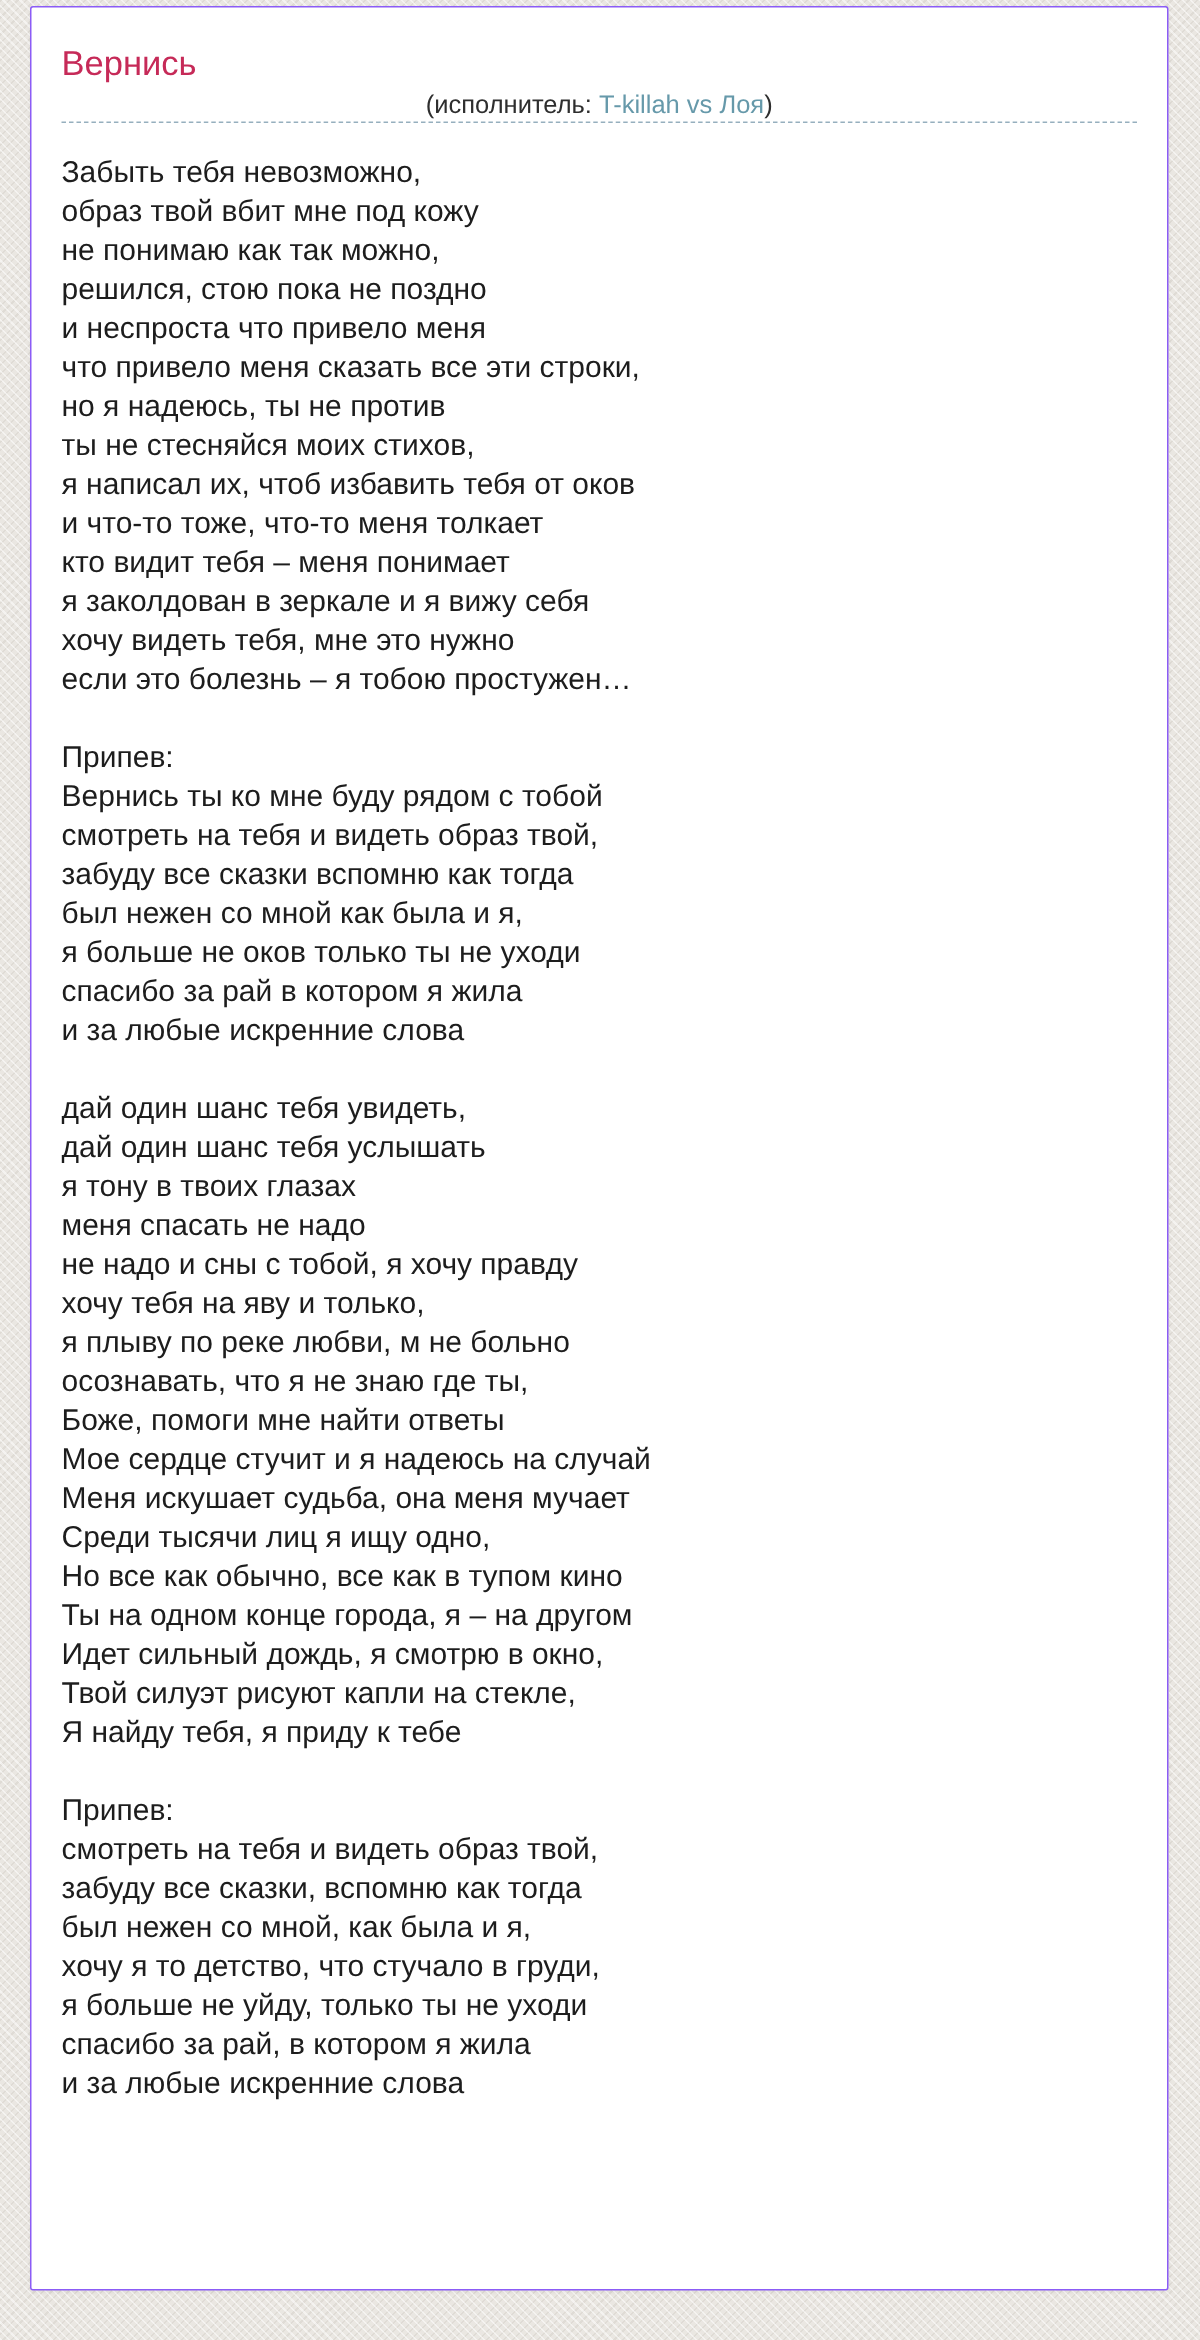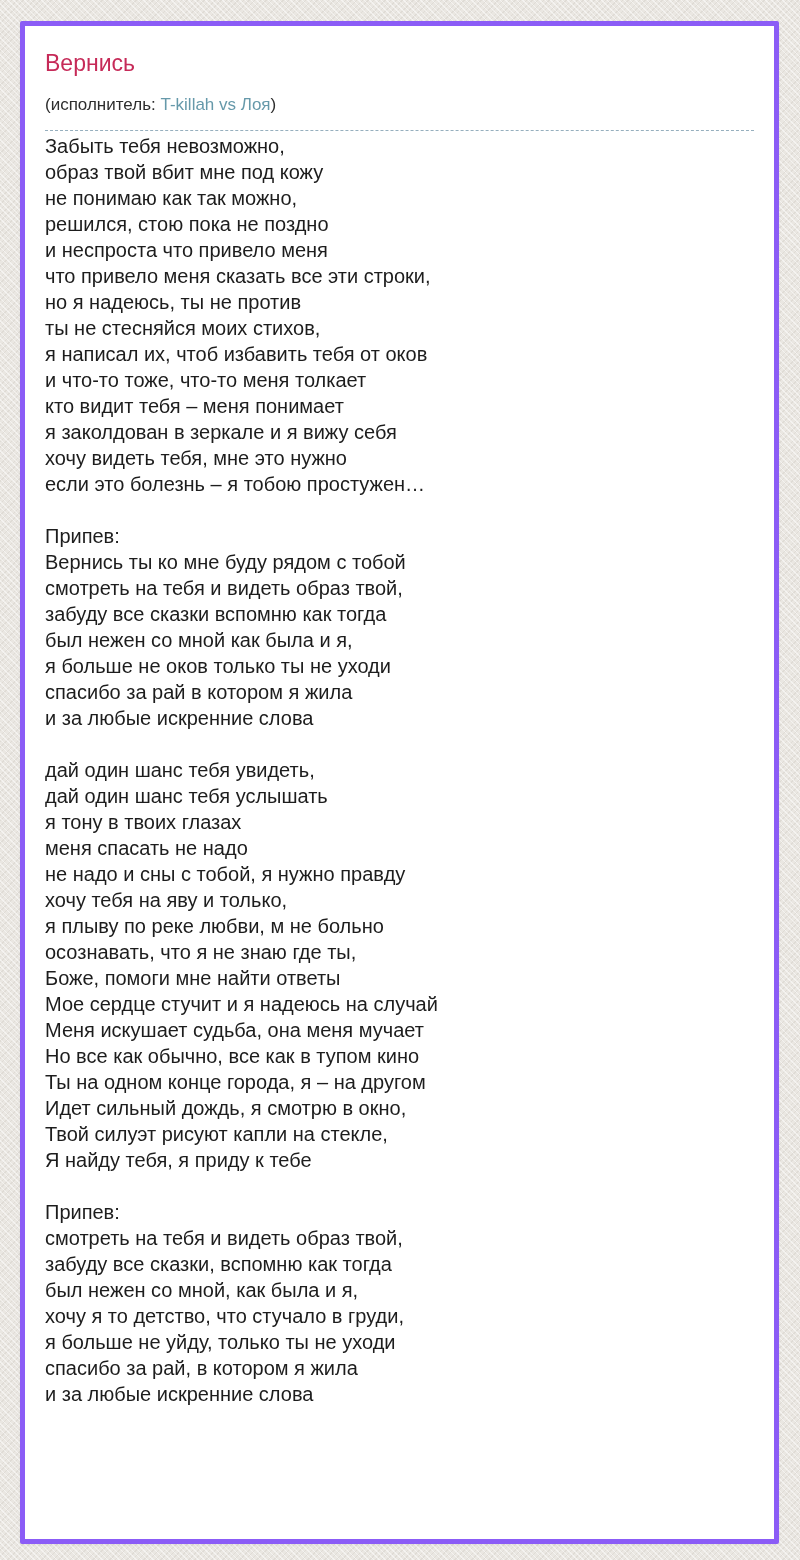--- a/index.html
+++ b/index.html
@@ -13,50 +13,51 @@
     font-family: "Liberation Sans", "DejaVu Sans", sans-serif;
     background-color: #eae7e2;
     background-image:
       repeating-linear-gradient(45deg, rgba(255,255,255,.5) 0px, rgba(255,255,255,.5) 1px, rgba(255,255,255,0) 1px, rgba(255,255,255,0) 4px),
       repeating-linear-gradient(135deg, rgba(203,198,190,.35) 0px, rgba(203,198,190,.35) 1px, rgba(203,198,190,0) 1px, rgba(203,198,190,0) 4px);
     overflow: hidden;
   }
   .card {
     position: absolute;
     left: 20px;
-    top: 21px;
+    top: 4px;
     width: 759px;
     height: 1523px;
     box-sizing: border-box;
     background: var(--card_bg, #ffffff);
-    border: 5px solid #8b5cf6;
+    border: 1px solid #8b5cf6;
     border-radius: 2px;
     box-shadow: 0 1px 3px rgba(0,0,0,.06);
     padding: 23px 20px 0 20px;
   }
   .page-title {
     font-size: 23px;
     line-height: 28px;
     color: var(--title_color, #c62a58);
   }
   .artist-line {
     font-size: 17px;
     line-height: 20px;
     color: #2e2e2e;
     border-bottom: 1px dashed var(--dash_color, #96afbe);
-    padding-bottom: 15px;
-    margin-top: 18px;
+    padding-bottom: 1px;
+    margin-top: 4px;
+    text-align: center;
   }
   .artist-link {
     color: var(--link_color, #6699aa);
     text-decoration: none;
     cursor: pointer;
   }
   .lyrics {
-    margin-top: 2px;
+    margin-top: 20px;
     font-size: 20px;
     line-height: 26px;
     color: var(--text_color, #1d1d1d);
   }
   .lyric-block {
     margin: 0 0 26px 0;
   }
   .lyric-block:last-child {
     margin-bottom: 0;
   }
@@ -96,27 +97,28 @@
         <div class="lyric-line">был нежен со мной как была и я,</div>
         <div class="lyric-line">я больше не оков только ты не уходи</div>
         <div class="lyric-line">спасибо за рай в котором я жила</div>
         <div class="lyric-line">и за любые искренние слова</div>
       </div>
       <div class="lyric-block">
         <div class="lyric-line">дай один шанс тебя увидеть,</div>
         <div class="lyric-line">дай один шанс тебя услышать</div>
         <div class="lyric-line">я тону в твоих глазах</div>
         <div class="lyric-line">меня спасать не надо</div>
-        <div class="lyric-line">не надо и сны с тобой, я нужно правду</div>
+        <div class="lyric-line">не надо и сны с тобой, я хочу правду</div>
         <div class="lyric-line">хочу тебя на яву и только,</div>
         <div class="lyric-line">я плыву по реке любви, м не больно</div>
         <div class="lyric-line">осознавать, что я не знаю где ты,</div>
         <div class="lyric-line">Боже, помоги мне найти ответы</div>
         <div class="lyric-line">Мое сердце стучит и я надеюсь на случай</div>
         <div class="lyric-line">Меня искушает судьба, она меня мучает</div>
+        <div class="lyric-line">Среди тысячи лиц я ищу одно,</div>
         <div class="lyric-line">Но все как обычно, все как в тупом кино</div>
         <div class="lyric-line">Ты на одном конце города, я – на другом</div>
         <div class="lyric-line">Идет сильный дождь, я смотрю в окно,</div>
         <div class="lyric-line">Твой силуэт рисуют капли на стекле,</div>
         <div class="lyric-line">Я найду тебя, я приду к тебе</div>
       </div>
       <div class="lyric-block">
         <div class="lyric-line">Припев:</div>
         <div class="lyric-line">смотреть на тебя и видеть образ твой,</div>
         <div class="lyric-line">забуду все сказки, вспомню как тогда</div>

